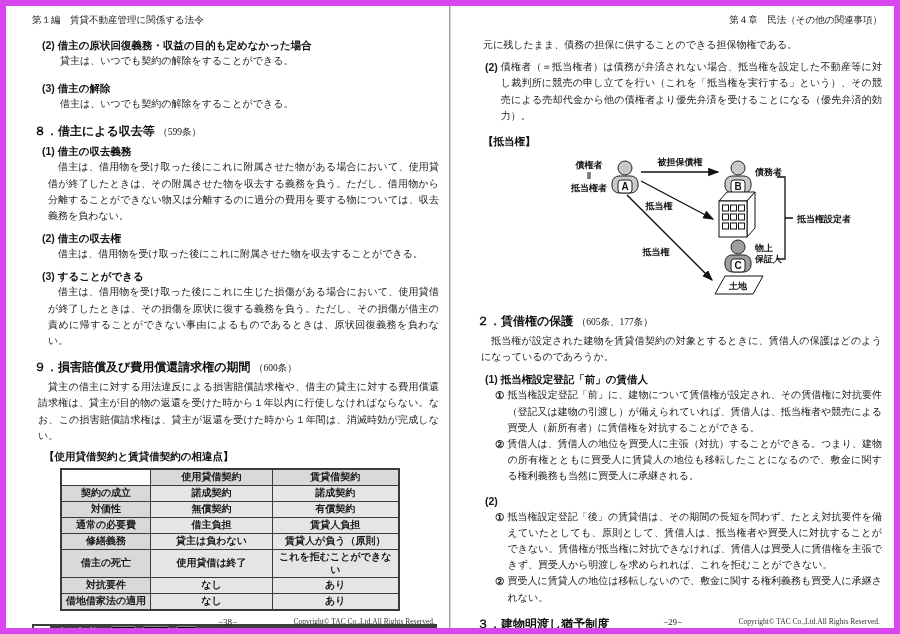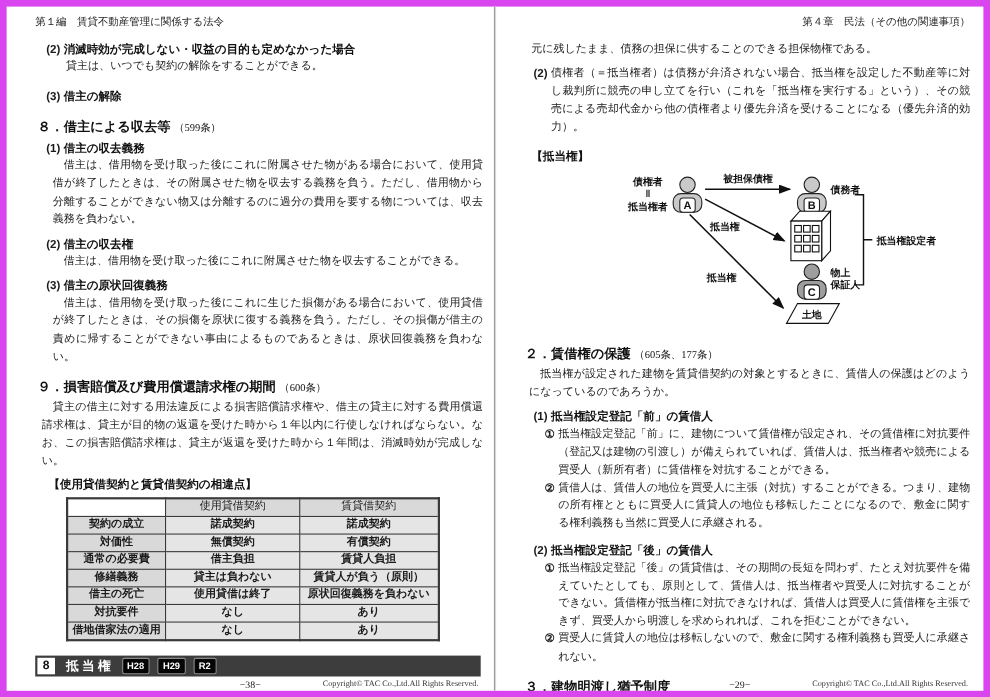--- a/index.html
+++ b/index.html
@@ -22,21 +22,21 @@
   .body-text{font-size:10px;line-height:16.2px;text-align:justify;}
   .item .body-text{flex:1;}
   .pind{text-indent:1em;}
   .block{margin-bottom:11px;}
   .tight{margin-bottom:6px;}
   .caption{font-family:"Liberation Sans",sans-serif;font-weight:bold;font-size:10.5px;margin:6px 0 4px 12px;color:#111;}
   
   table.cmp{border-collapse:collapse;margin-left:28px;font-family:"Liberation Sans",sans-serif;font-size:10px;}
   table.cmp th,table.cmp td{border:1px solid #3a3a3a;text-align:center;padding:1px 3px;line-height:12.5px;height:13px;}
   table.cmp{border:2px solid #3a3a3a;}
-  table.cmp thead th{background:#d9d9d9;font-weight:normal;margin-top:43px;}
+  table.cmp thead th{background:#d9d9d9;font-weight:bold;margin-top:43px;}
   table.cmp thead th:first-child{background:#ffffff;}
   table.cmp tbody th{background:#d9d9d9;font-weight:bold;width:82px;}
   table.cmp td{background:#e5e5e5;font-weight:bold;}
   table.cmp col.c1{width:84px}table.cmp col.c2{width:122px}table.cmp col.c3{width:126px}
   
   .secbar{display:flex;align-items:center;background:#3d3d3d;height:19px;margin:13px 2px 8px 0;padding:0 4px 0 2px;}
   .secbar .num{background:#ffffff;color:#111;font-family:"Liberation Sans",sans-serif;font-weight:bold;
     font-size:11px;line-height:15px;width:16px;text-align:center;height:15px;}
   .secbar .title{color:#ffffff;font-family:"Liberation Sans",sans-serif;font-weight:bold;font-size:11.5px;
     letter-spacing:3px;margin-left:10px;}
@@ -55,30 +55,31 @@
 <body>
 
 <div class="spread">
 
   <div class="page left">
     <div class="page-header">第１編　賃貸不動産管理に関係する法令</div>
 
     <div class="block">
       <div class="item">
         <span class="marker b">(2)</span>
-        <span class="subtitle">消滅時効が完成しない・収益の目的も定めなかった場合</span>
+        <span class="subtitle">借主の原状回復義務・収益の目的も定めなかった場合</span>
       </div>
       <div class="body-text pind" style="margin-left:18px">貸主は、いつでも契約の解除をすることができる。</div>
     </div>
 
     <div class="block">
       <div class="item">
         <span class="marker b">(3)</span>
         <span class="subtitle">借主の解除</span>
       </div>
+      <div class="body-text pind" style="margin-left:18px">借主は、いつでも契約の解除をすることができる。</div>
     </div>
 
     <h2 class="sec">
       <span>８．借主による収去等</span>
       <span class="ref">（599条）</span>
     </h2>
 
     <div class="block tight">
       <div class="item">
         <span class="marker b">(1)</span>
@@ -91,21 +92,21 @@
       <div class="item">
         <span class="marker b">(2)</span>
         <span class="subtitle">借主の収去権</span>
       </div>
       <div class="body-text pind" style="margin-left:16px">借主は、借用物を受け取った後にこれに附属させた物を収去することができる。</div>
     </div>
 
     <div class="block tight">
       <div class="item">
         <span class="marker b">(3)</span>
-        <span class="subtitle">借主の原状回復義務</span>
+        <span class="subtitle">することができる</span>
       </div>
       <div class="body-text pind" style="margin-left:16px">借主は、借用物を受け取った後にこれに生じた損傷がある場合において、使用貸借が終了したときは、その損傷を原状に復する義務を負う。ただし、その損傷が借主の責めに帰することができない事由によるものであるときは、原状回復義務を負わない。</div>
     </div>
 
     <h2 class="sec">
       <span>９．損害賠償及び費用償還請求権の期間</span>
       <span class="ref">（600条）</span>
     </h2>
     <div class="body-text pind" style="margin-left:6px">貸主の借主に対する用法違反による損害賠償請求権や、借主の貸主に対する費用償還請求権は、貸主が目的物の返還を受けた時から１年以内に行使しなければならない。なお、この損害賠償請求権は、貸主が返還を受けた時から１年間は、消滅時効が完成しない。</div>
 
@@ -140,21 +141,21 @@
             <td>賃貸人負担</td>
           </tr>
           <tr>
             <th>修繕義務</th>
             <td>貸主は負わない</td>
             <td>賃貸人が負う（原則）</td>
           </tr>
           <tr>
             <th>借主の死亡</th>
             <td>使用貸借は終了</td>
-            <td>原状回復義務を負わない</td>
+            <td>これを拒むことができない</td>
           </tr>
           <tr>
             <th>対抗要件</th>
             <td>なし</td>
             <td>あり</td>
           </tr>
           <tr>
             <th>借地借家法の適用</th>
             <td>なし</td>
             <td>あり</td>
@@ -275,21 +276,20 @@
       </div>
       <div class="item" style="margin-left:20px">
         <span class="marker b">②</span>
         <div class="body-text">賃借人は、賃借人の地位を買受人に主張（対抗）することができる。つまり、建物の所有権とともに買受人に賃貸人の地位も移転したことになるので、敷金に関する権利義務も当然に買受人に承継される。</div>
       </div>
     </div>
 
     <div style="margin-top:8px">
       <div class="item">
         <span class="marker b">(2)</span>
-        <span class="subtitle">抵当権設定登記「後」の賃借人</span>
       </div>
       <div class="item" style="margin-left:20px">
         <span class="marker b">①</span>
         <div class="body-text">抵当権設定登記「後」の賃貸借は、その期間の長短を問わず、たとえ対抗要件を備えていたとしても、原則として、賃借人は、抵当権者や買受人に対抗することができない。賃借権が抵当権に対抗できなければ、賃借人は買受人に賃借権を主張できず、買受人から明渡しを求められれば、これを拒むことができない。</div>
       </div>
       <div class="item" style="margin-left:20px">
         <span class="marker b">②</span>
         <div class="body-text">買受人に賃貸人の地位は移転しないので、敷金に関する権利義務も買受人に承継されない。</div>
       </div>
     </div>

